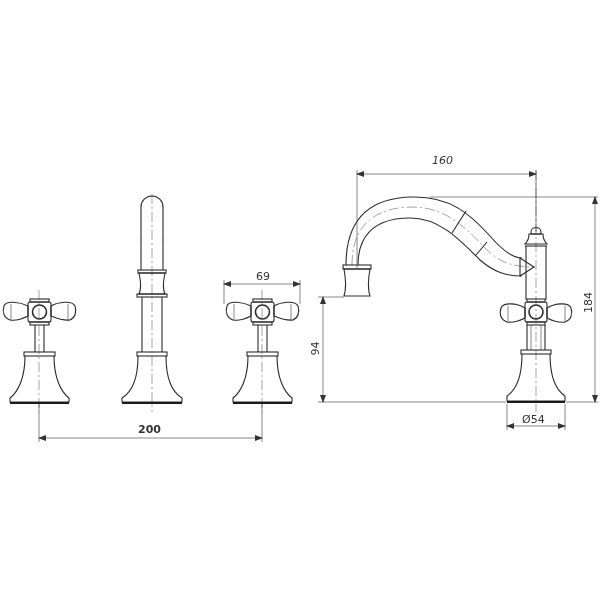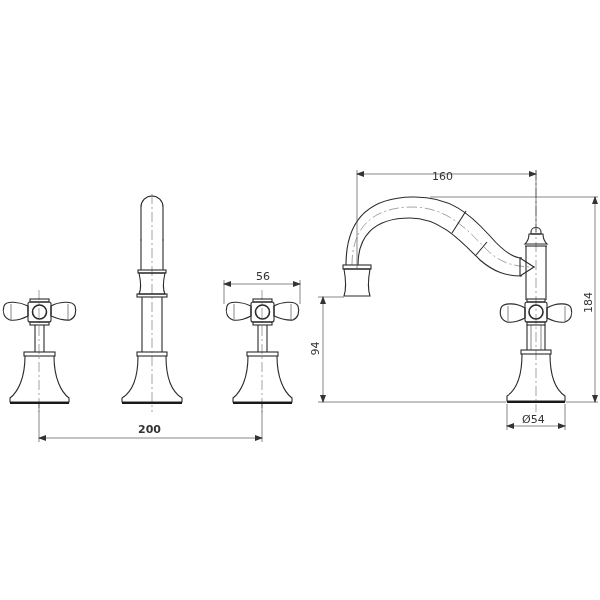--- a/index.html
+++ b/index.html
@@ -152,18 +152,18 @@
   </g>
 
   <g>
     <line class="thin" x1="507" y1="404" x2="507" y2="430"></line>
     <line class="thin" x1="565" y1="404" x2="565" y2="430"></line>
     <line class="thin" x1="507" y1="426" x2="565" y2="426" marker-start="url(#arr)" marker-end="url(#arr)"></line>
   </g>
 </svg>
 
 <span class="label" style="left:138px; top:423px;font-weight:bold;">200</span>
-<span class="label" style="left:256px; top:270px;">56</span>
-<span class="label" style="left:432px; top:170px;">160</span>
+<span class="label" style="left:256px; top:270px;">69</span>
+<span class="label" style="left:432px; top:154px;font-style:italic;">160</span>
 <span class="label vert" style="left:308px; top:342px;">94</span>
 <span class="label vert" style="left:578px; top:296px;">184</span>
 <span class="label" style="left:522px; top:413px;">Ø54</span>
 </div>
 
 </body></html>

